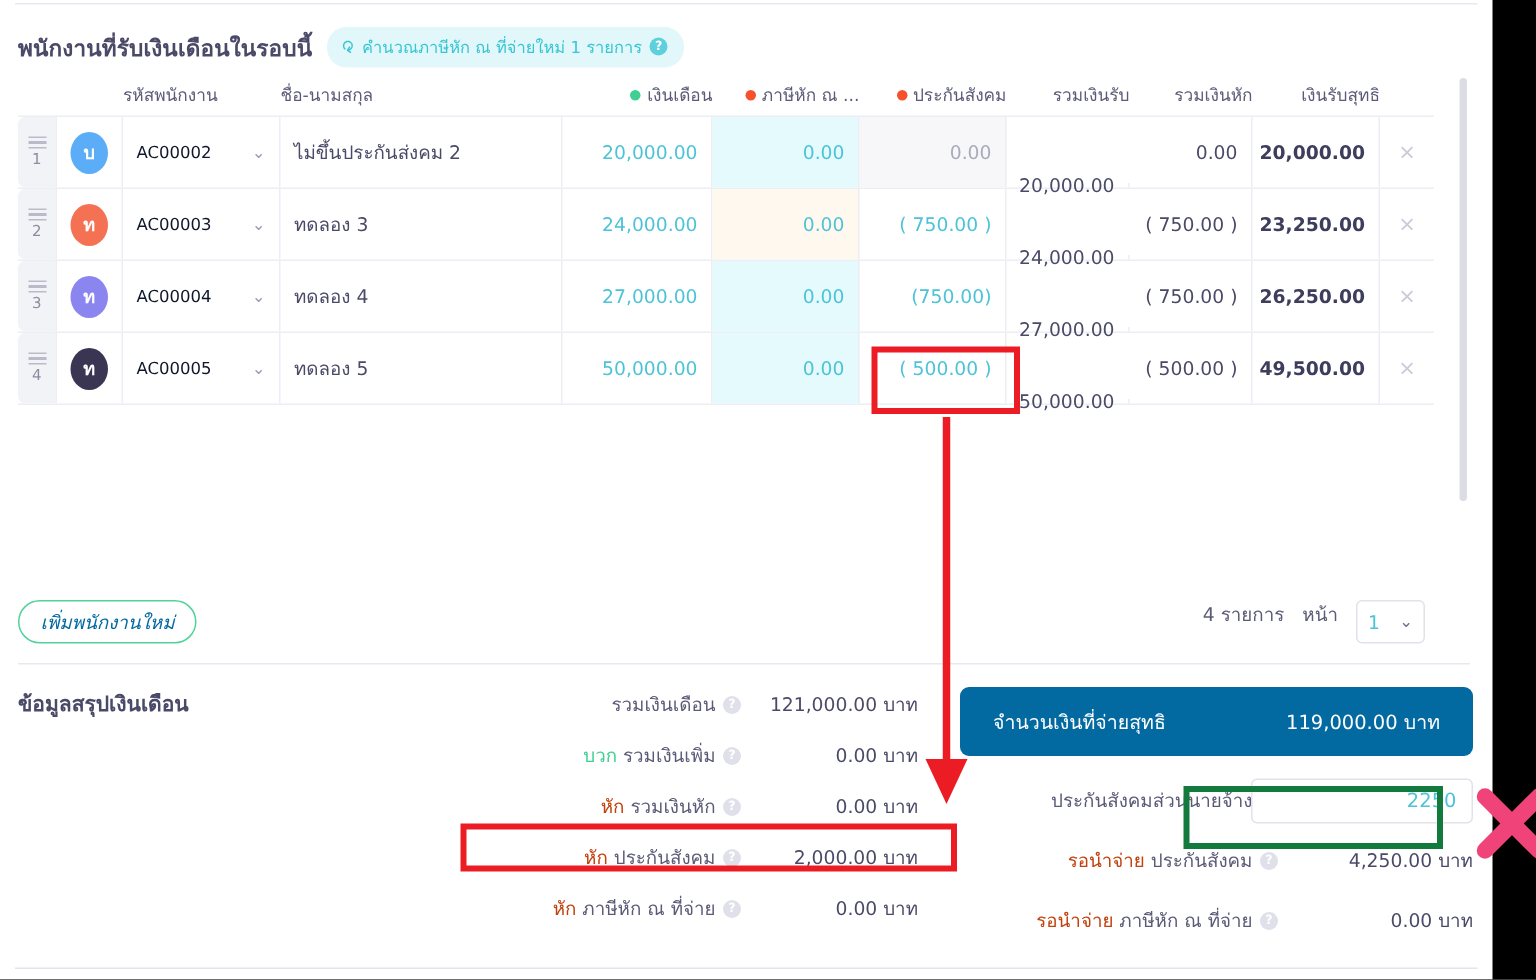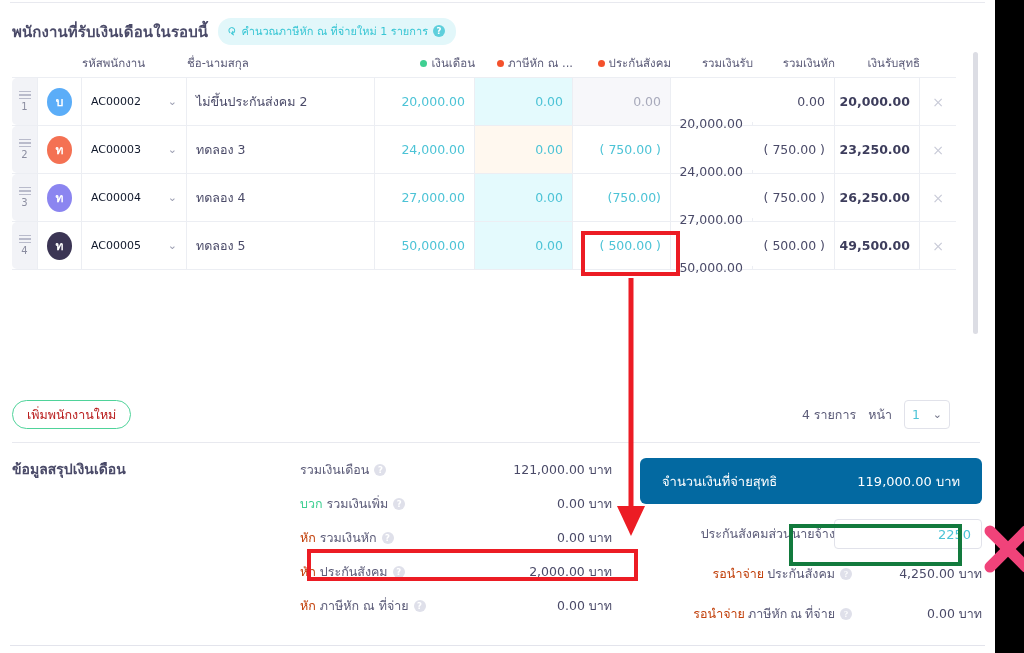--- a/index.html
+++ b/index.html
@@ -121,26 +121,26 @@
     position: absolute; right: 17px; top: 52px;
     width: 5px; height: 282px; border-radius: 3px;
     background: #dcdde4;
   }
 
   
   .add-btn {
     position: absolute; left: 12px; top: 400px;
     height: 29px; padding: 0 14px;
     border: 1px solid #4fd39a; border-radius: 15px;
-    background: #fff; color: #b91c1c; font-size: 12.5px;
-    display: flex; align-items: center; cursor: pointer;
+    background: #fff; color: #0369a1; font-size: 12.5px;
+    display: flex; align-items: center; cursor: pointer; font-style: italic;
   }
   .pager {
     position: absolute; right: 45px; top: 400px;
-    display: flex; align-items: center; gap: 12px;
+    display: flex; align-items: flex-start; gap: 12px;
     font-size: 12.5px; color: #5b5b78;
   }
   .pg-select {
     width: 46px; height: 29px; border: 1px solid #e1e2ea; border-radius: 4px;
     display: flex; align-items: center; justify-content: space-between;
     padding: 0 7px; cursor: pointer;
   }
   .pg-select .v { color: #4cc3d6; font-size: 12.5px; }
   .pg-select .c { color: #6f7186; font-size: 11px; }
 
@@ -152,33 +152,33 @@
   
   .sum-title {
     position: absolute; left: 12px; top: 458px;
     font-size: 14px; color: #4a4a68; font-weight: 600;
   }
   .sum-left { position: absolute; left: 300px; top: 458px; width: 312px; }
   .sum-row {
     display: flex; align-items: center; height: 24px; margin-bottom: 10px;
     font-size: 12.5px;
   }
-  .sum-lbl { flex: 1; text-align: right; display: flex; align-items: center; gap: 5px; color: #5b5b78; white-space: nowrap; }
+  .sum-lbl { flex: 1; text-align: right; display: flex; align-items: center; justify-content: flex-end; gap: 5px; color: #5b5b78; white-space: nowrap; }
   .sum-val { width: 118px; text-align: right; color: #4a4a68; white-space: nowrap; }
   .kw-plus { color: #3fcf92; }
   .kw-minus { color: #c2410c; }
 
   .sum-right { position: absolute; left: 640px; top: 458px; width: 342px; }
   .net-box {
     height: 46px; background: #0369a1; border-radius: 6px;
     display: flex; align-items: center; justify-content: space-between;
     padding: 0 22px; color: #ffffff; font-size: 13px; margin-bottom: 16px;
   }
   .r-row { display: flex; align-items: center; height: 28px; margin-bottom: 12px; font-size: 12.5px; }
-  .r-lbl { flex: 1; text-align: right; display: flex; align-items: center; justify-content: flex-end; gap: 5px; color: #5b5b78; white-space: nowrap; font-family: Liberation Serif, serif; }
+  .r-lbl { flex: 1; text-align: right; display: flex; align-items: center; justify-content: flex-end; gap: 5px; color: #5b5b78; white-space: nowrap; }
   .r-val { width: 130px; text-align: right; color: #4a4a68; }
   .emp-input {
     width: 148px; height: 30px; border: 1px solid #e1e2ea; border-radius: 4px;
     background: #fff; color: #4cc3d6; font-size: 13px;
     text-align: right; padding: 0 10px;
     font-family: "DejaVu Sans", "Liberation Sans", sans-serif;
   }
   .r-input-wrap { width: 130px; display:flex; justify-content:flex-end; }
 
   

